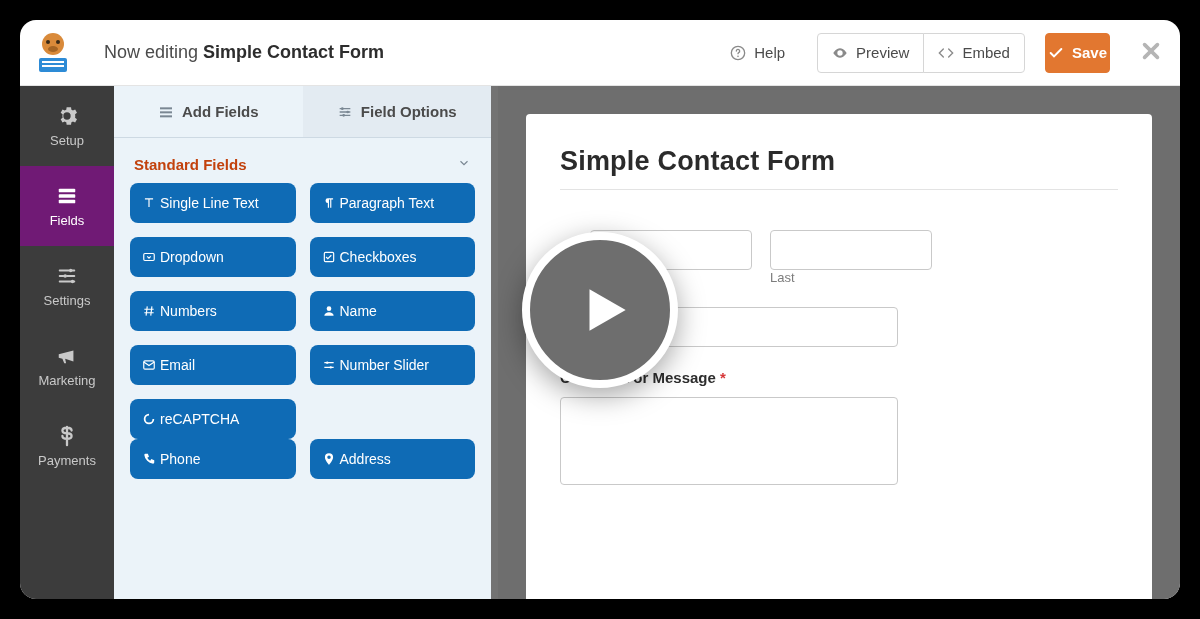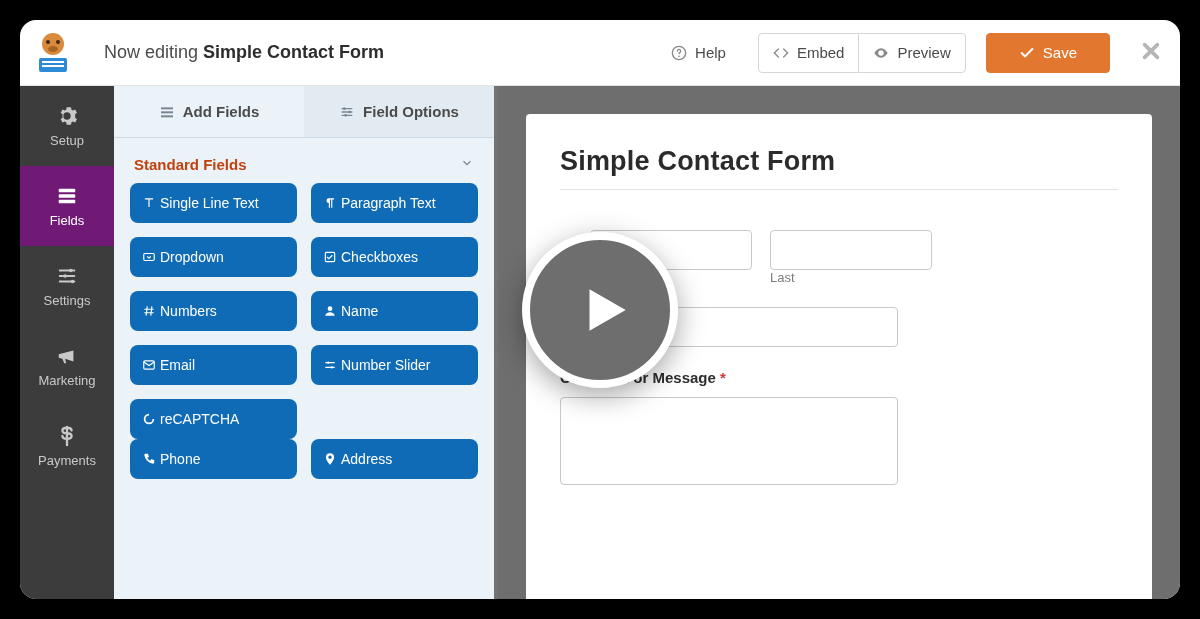--- a/index.html
+++ b/index.html
@@ -26,40 +26,40 @@
     display: inline-flex; align-items: center; gap: 8px; height: 40px;
     padding: 0 14px; border: 1px solid #d6d6d6; background: #fff;
     color: #4b4b4b; font-size: 15px; border-radius: 4px; cursor: pointer;
   }
   .top-action + .top-action { margin-left: -1px; }
   .btn-group { display: flex; margin: 0 12px; }
   .btn-group .top-action:first-child { border-radius: 4px 0 0 4px; }
   .btn-group .top-action:last-child  { border-radius: 0 4px 4px 0; }
   .help-btn { border: none; background: transparent; padding: 0 12px; }
   .save-btn {
-    background: #e27730; border-color: #e27730; color: #fff; font-weight: 400;
-    padding: 0 32px; border-radius: 4px;
+    background: #e27730; border-color: #e27730; color: #fff; font-weight: 700;
+    padding: 0 2px; border-radius: 4px;
   }
   .close-x { margin-left: 22px; color: #b5b5b5; cursor: pointer; }
   .close-x svg { width: 22px; height: 22px; }
 
   
   .body { display: flex; height: calc(100% - 66px); }
 
   
   .sidebar { width: 94px; background: #3c3c3c; display: flex; flex-direction: column; }
   .side-item {
     height: 80px; display: flex; flex-direction: column; align-items: center;
     justify-content: center; gap: 6px; color: #c9c9c9; font-size: 13px; cursor: pointer;
   }
   .side-item.active { background: #701a75; color: #fff; }
   .side-item svg { width: 22px; height: 22px; fill: currentColor; }
 
   
-  .panel { width: 384px; background: #ebf3f9; border-right: 4px solid #737373; display: flex; flex-direction: column; }
+  .panel { width: 384px; background: #ebf3f9; border-right: 7px solid #737373; display: flex; flex-direction: column; }
   .panel-tabs { height: 52px; display: flex; border-bottom: 1px solid #cdd9e3; }
   .panel-tab {
     flex: 1; display: flex; align-items: center; justify-content: center; gap: 8px;
     color: #4b4b4b; font-size: 15px; font-weight: 600; background: #e3ebf2; cursor: pointer;
   }
   .panel-tab.active { background: #ebf3f9; }
   .panel-scroll { flex: 1; overflow: auto; padding: 0 16px 16px; }
 
   .group-head {
     display: flex; align-items: center; justify-content: space-between;
@@ -130,29 +130,29 @@
           <circle cx="12" cy="12" r="10" fill="none" stroke="#8a8a8a" stroke-width="2"></circle>
           <path d="M9.5 9a2.5 2.5 0 1 1 3.5 2.3c-.9.4-1 1-1 1.7" fill="none" stroke="#8a8a8a" stroke-width="2" stroke-linecap="round"></path>
           <circle cx="12" cy="17" r="1.2" fill="#8a8a8a"></circle>
         </svg>
       <span>Help</span>
     </div>
 
     <div class="btn-group">
       <div class="top-action">
         <svg class="ic" viewBox="0 0 24 24">
-            <path d="M8 6 2 12l6 6M16 6l6 6-6 6" fill="none" stroke="#8a8a8a" stroke-width="2" stroke-linecap="round"></path>
-          </svg>
-        <span>Embed</span>
+            <path d="M12 5C6 5 2 12 2 12s4 7 10 7 10-7 10-7-4-7-10-7Zm0 11a4 4 0 1 1 0-8 4 4 0 0 1 0 8Z" fill="#8a8a8a"></path>
+          </svg>
+        <span>Preview</span>
       </div>
       <div class="top-action">
         <svg class="ic" viewBox="0 0 24 24">
-            <path d="M12 5C6 5 2 12 2 12s4 7 10 7 10-7 10-7-4-7-10-7Zm0 11a4 4 0 1 1 0-8 4 4 0 0 1 0 8Z" fill="#8a8a8a"></path>
-          </svg>
-        <span>Preview</span>
+            <path d="M8 6 2 12l6 6M16 6l6 6-6 6" fill="none" stroke="#8a8a8a" stroke-width="2" stroke-linecap="round"></path>
+          </svg>
+        <span>Embed</span>
       </div>
     </div>
 
     <div class="top-action save-btn">
       <svg class="ic" viewBox="0 0 24 24">
           <path d="M4 12l5 5L20 6" fill="none" stroke="#fff" stroke-width="3" stroke-linecap="round"></path>
         </svg>
       <span>Save</span>
     </div>
 

